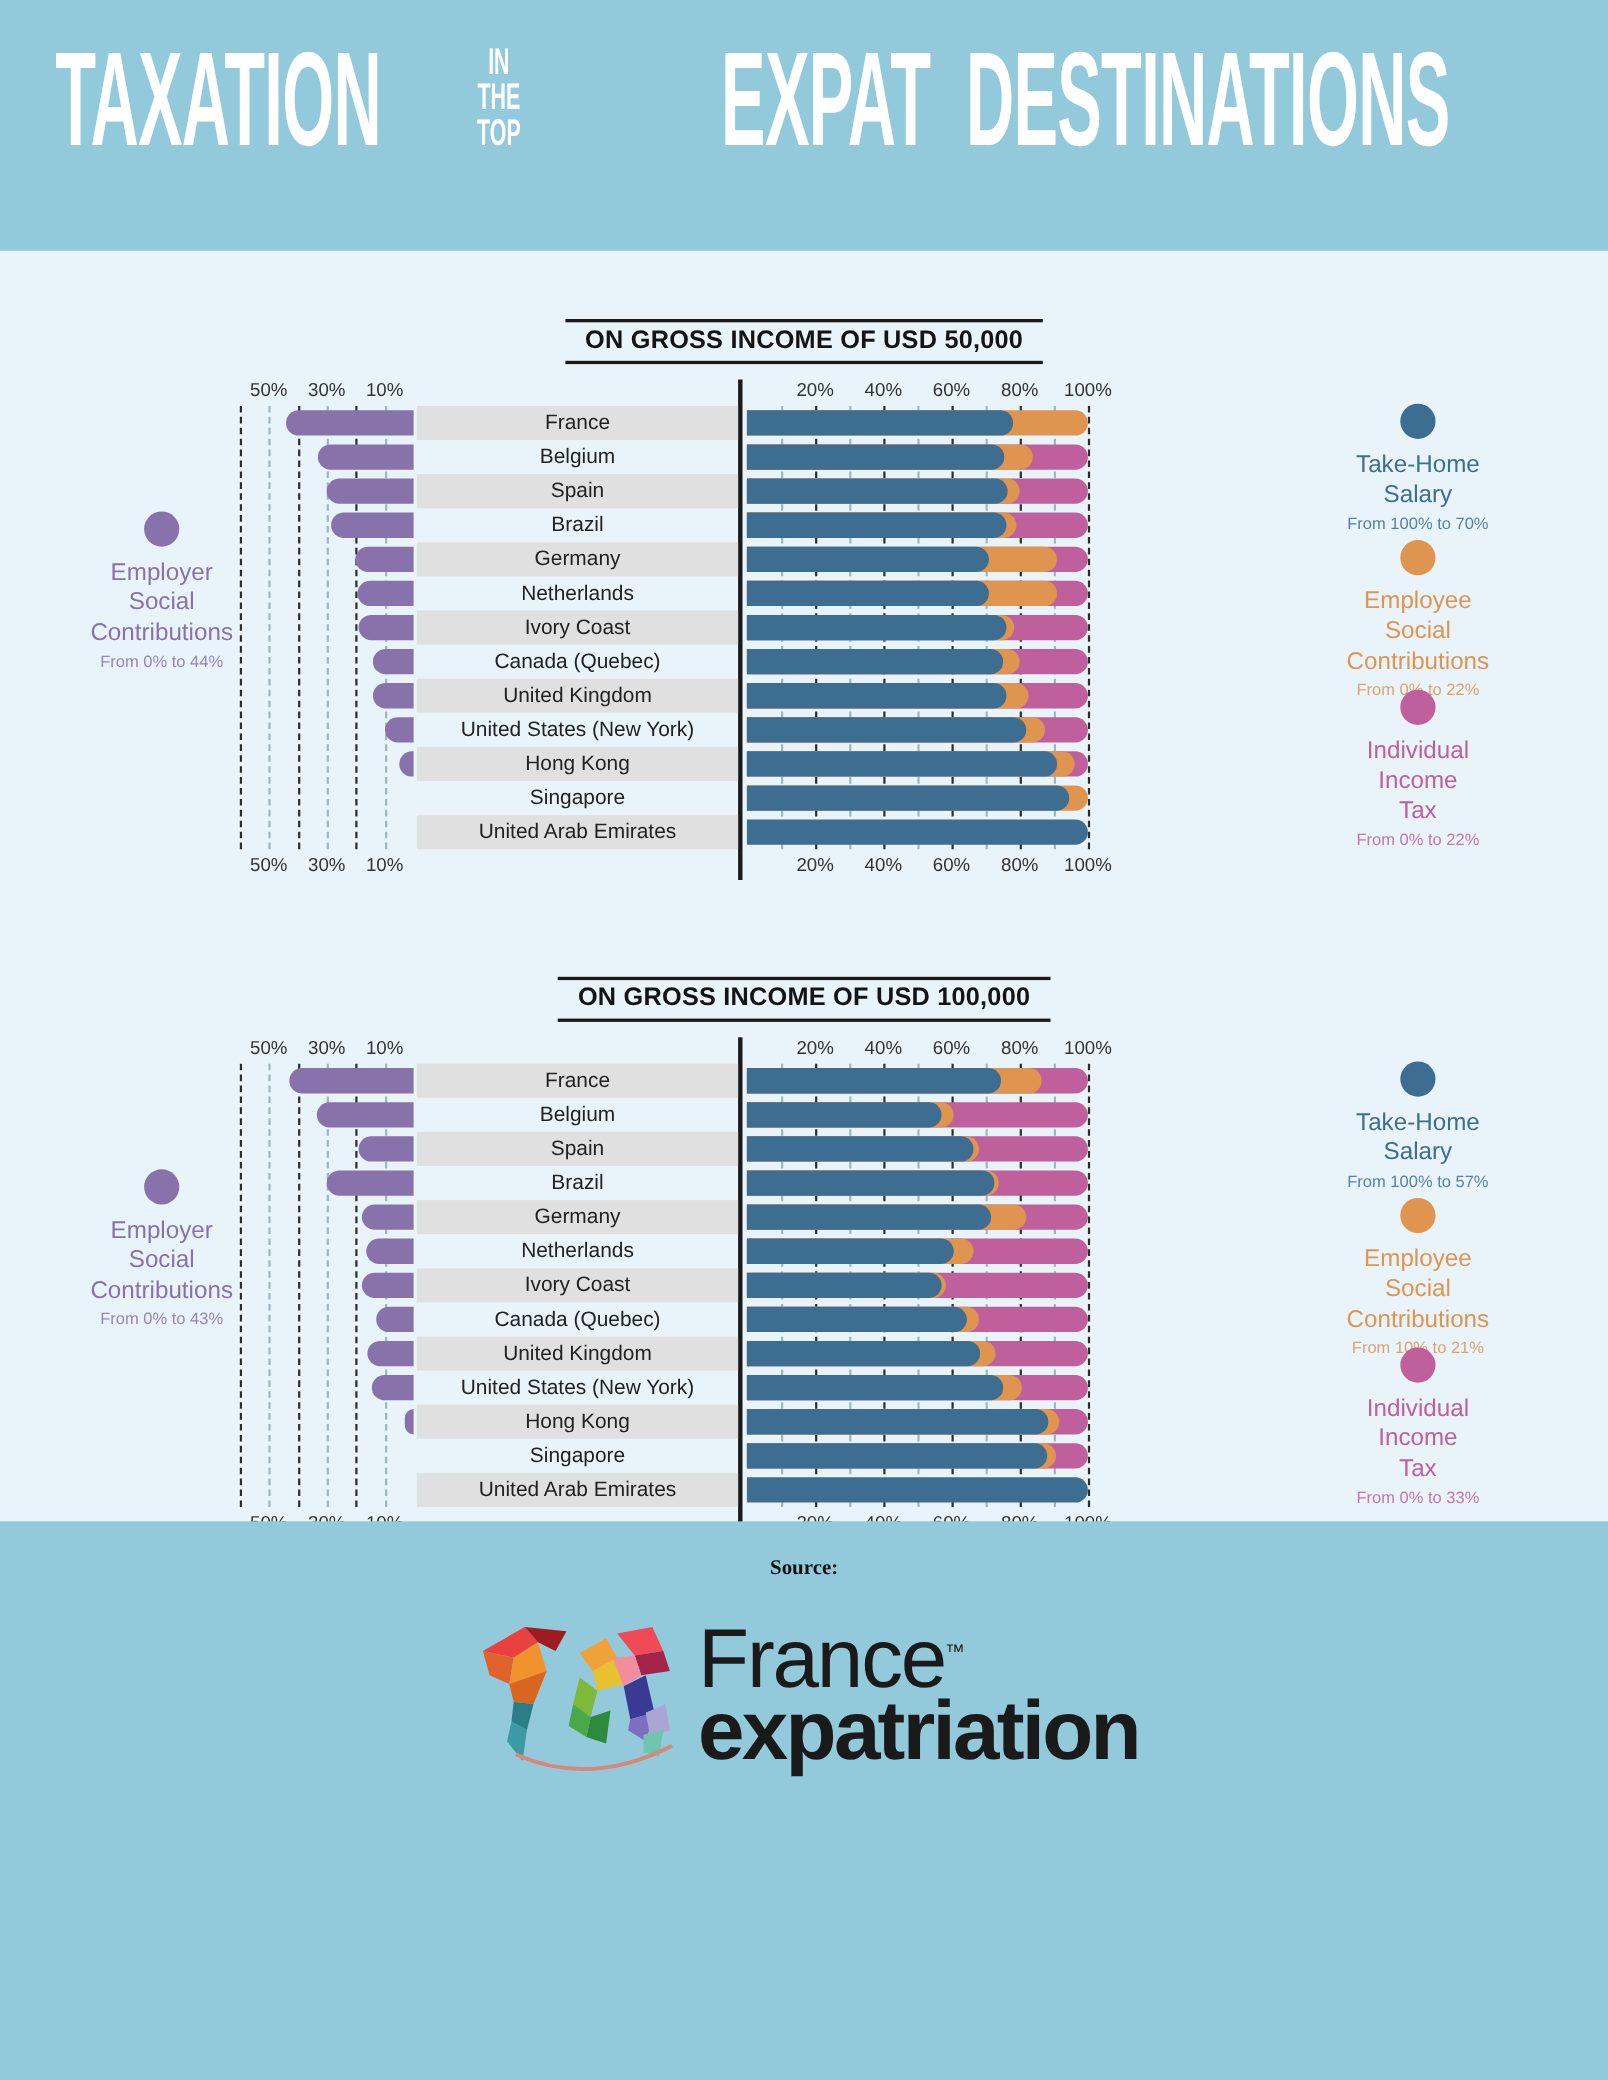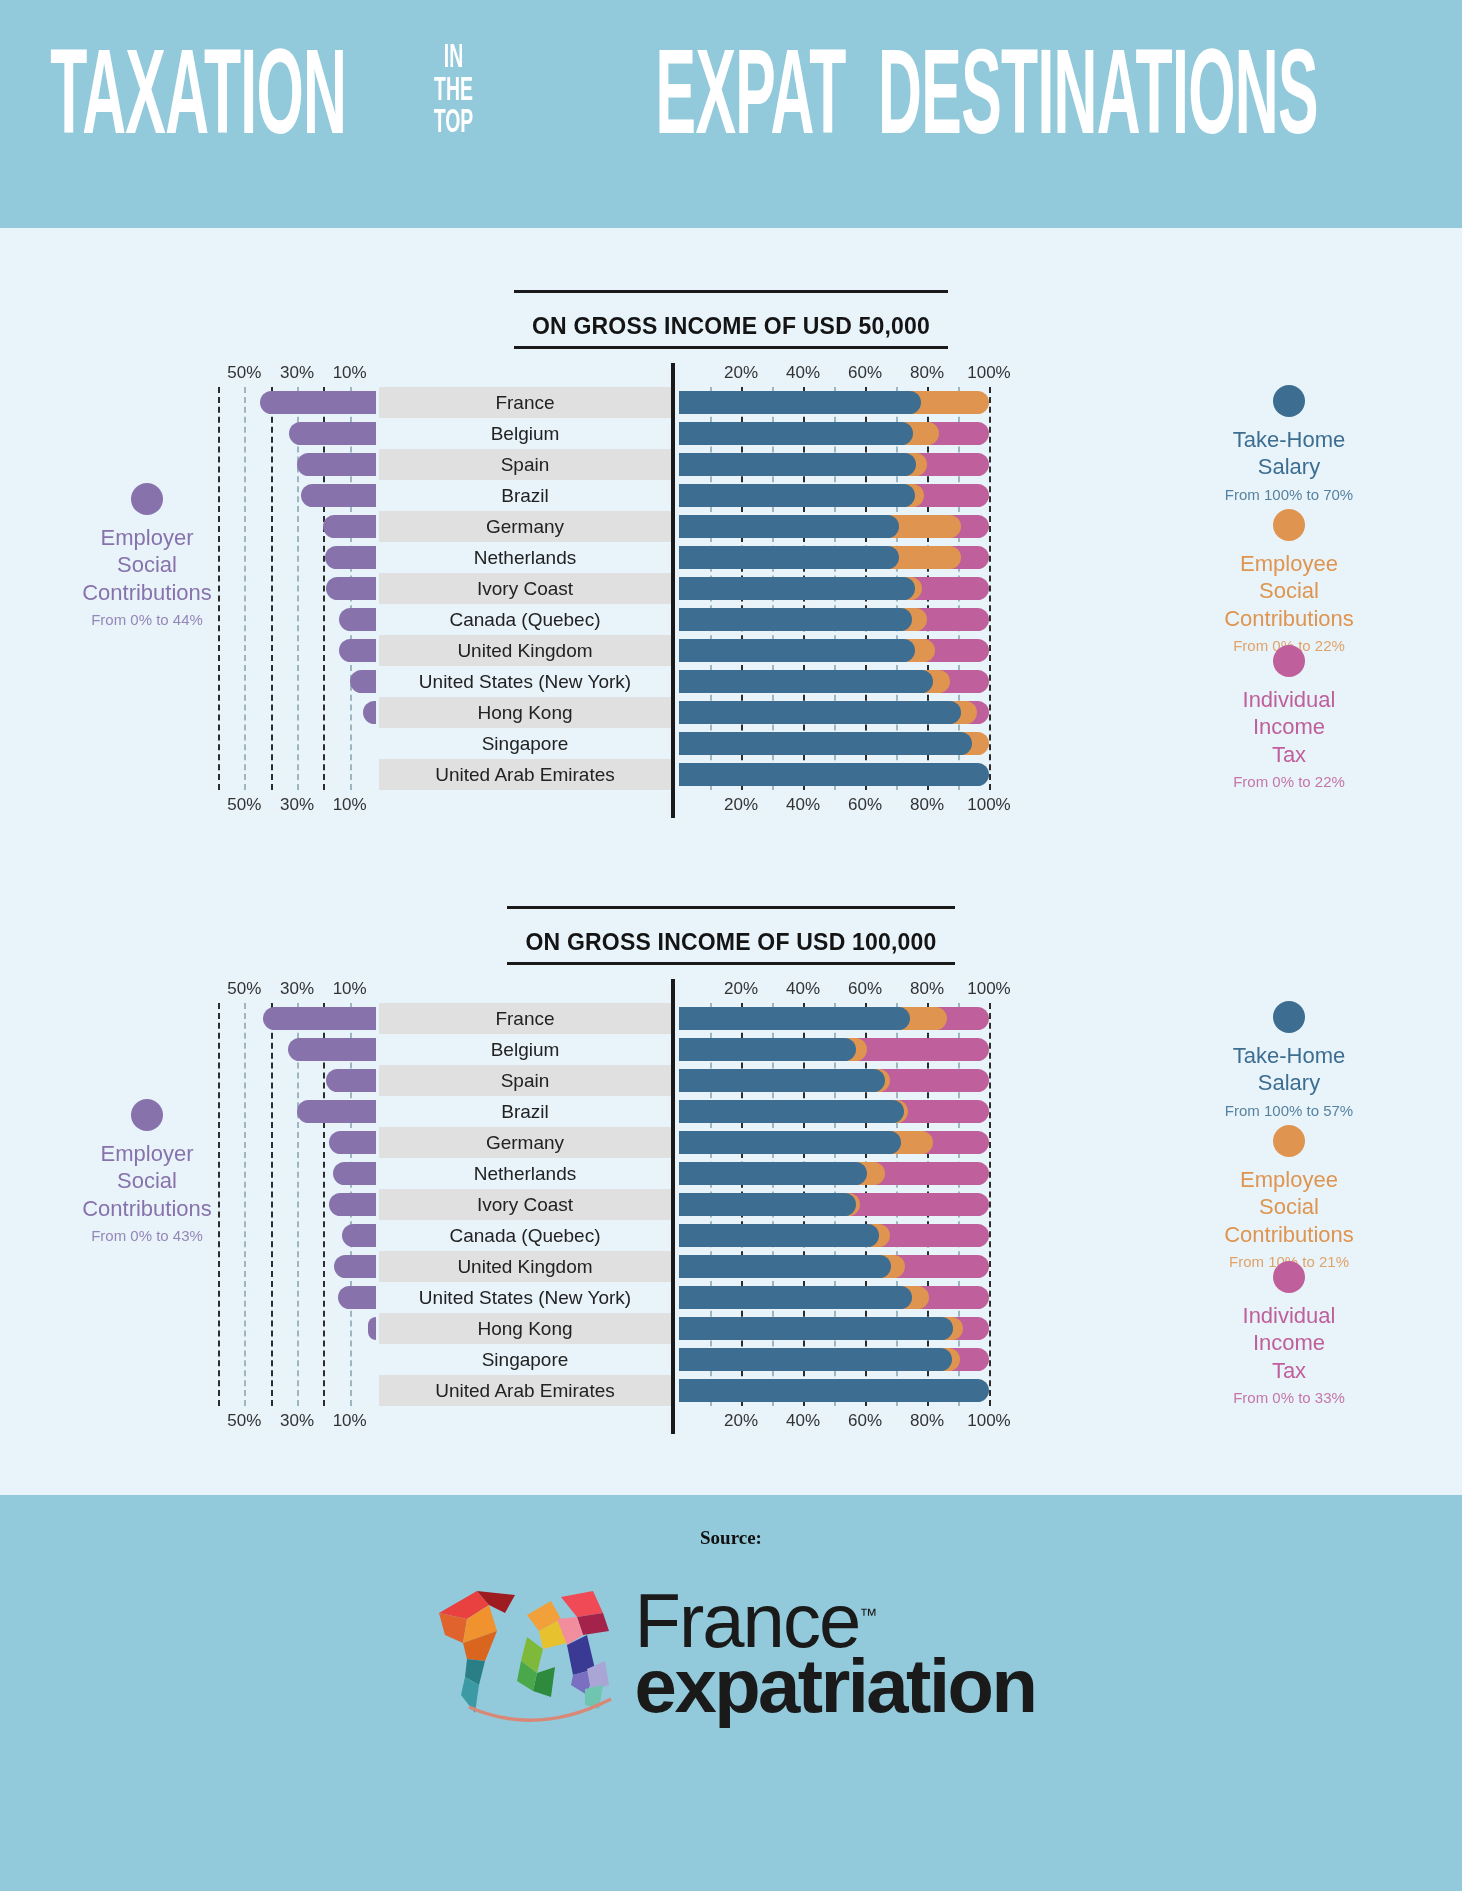--- a/index.html
+++ b/index.html
@@ -64,21 +64,21 @@
   .chart-block { position: relative; }
 
   .chart-title-wrap {
     display: flex; justify-content: center;
   }
   .chart-title {
     font-size: 23px;
     font-weight: 700;
     color: #141414;
     letter-spacing: 0.2px;
-    padding: 20px 18px 6px 18px;
+    padding: 2px 18px 6px 18px;
     border-top: 3px solid #1a1a1a;
     border-bottom: 3px solid #1a1a1a;
   }
 
   .chart-grid {
     position: relative;
     margin-top: 14px;
     height: 440px;
   }
 
@@ -129,21 +129,21 @@
   .legend { position: absolute; width: 190px; text-align: center; }
   .legend-dot {
     width: 32px; height: 32px; border-radius: 50%;
     margin: 0 auto 9px auto;
   }
   .legend-name { font-size: 22px; font-weight: 400; line-height: 1.24; }
   .legend-range { font-size: 15px; margin-top: 5px; }
 
   
   .footer {
-    position: absolute; left: 0; bottom: 0; width: 100%; height: 396px;
+    position: absolute; left: 0; bottom: 0; width: 100%; height: 508px;
     background: #92cadc;
   }
   .source-label {
     text-align: center; padding-top: 32px;
     font-family: "Liberation Serif", serif;
     font-weight: 700; font-size: 19px; color: #111;
   }
   .logo-wrap {
     display: flex; align-items: center; justify-content: center;
     gap: 18px; margin-top: 24px;

